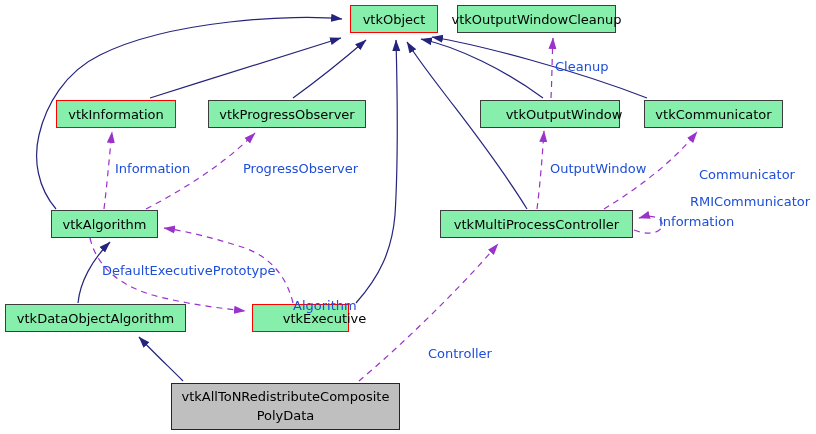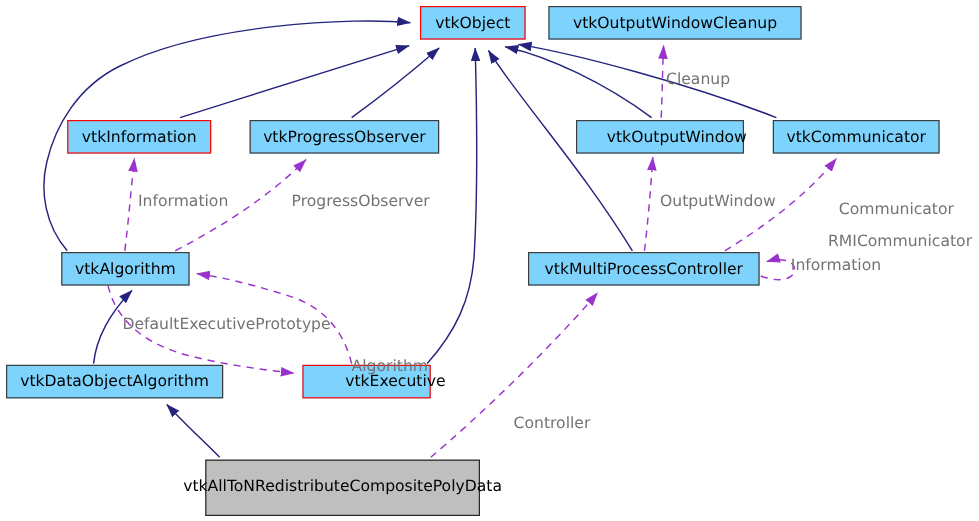--- a/index.html
+++ b/index.html
@@ -10,43 +10,43 @@
     background: #ffffff;
     font-family: "DejaVu Sans", "Liberation Sans", sans-serif;
     overflow: hidden;
   }
   #edges { position: absolute; left: 0; top: 0; width: 816px; height: 434px; }
   .edge-inherit { stroke: #24247e; stroke-width: 1.2; fill: none; }
   .edge-usage  { stroke: #9a32cc; stroke-width: 1.2; fill: none; stroke-dasharray: 6 5; }
   .node {
     position: absolute;
     box-sizing: border-box;
-    background: #7dd3fc;
+    background: #86efac;
     border: 1.5px solid #3d3d3d;
     color: #000000;
     font-size: 13px;
     display: flex;
     align-items: center;
     justify-content: center;
     text-align: center;
     white-space: nowrap;
     cursor: pointer;
   }
   .node.red { border-color: #ff0000; }
   .node.focus {
     background: #bfbfbf;
     border-color: #262626;
-    flex-direction: row;
+    flex-direction: column;
     line-height: 1.45;
     cursor: default;
   }
   .elabel {
     position: absolute;
     font-size: 13px;
-    color: #737373;
+    color: #1d4ed8;
     white-space: nowrap;
   }
 </style>
 </head>
 <body>
 
 <div id="canvas">
 
   <svg id="edges" xmlns="http://www.w3.org/2000/svg" width="816" height="434" viewBox="0 0 816 434">
     <defs>
@@ -74,37 +74,37 @@
     <path class="edge-usage" d="M537,209 C540,185 542,160 544,131" marker-end="url(#ah-usage)"></path>
     <path class="edge-usage" d="M604,209 C638,188 672,163 697,132" marker-end="url(#ah-usage)"></path>
     <path class="edge-usage" d="M634,230 C652,237 664,231 662,223 C660,216 649,215 639,218" marker-end="url(#ah-usage)"></path>
     <path class="edge-usage" d="M90,238 C97,268 122,288 160,297 C188,304 218,308 245,311" marker-end="url(#ah-usage)"></path>
     <path class="edge-usage" d="M293,303 C287,278 272,258 245,248 C220,240 192,232 164,228" marker-end="url(#ah-usage)"></path>
     <path class="edge-usage" d="M359,381 C397,349 456,293 498,244" marker-end="url(#ah-usage)"></path>
   </svg>
 
   <div class="node red" style="left:350px; top:5px; width:88px; height:28px;">vtkObject</div>
 
-  <div class="node" style="left:457px; top:5px; width:211px; height:28px;">vtkOutputWindowCleanup</div>
+  <div class="node" style="left:457px; top:5px; width:159px; height:28px;">vtkOutputWindowCleanup</div>
 
   <div class="node red" style="left:56px; top:100px; width:120px; height:28px;">vtkInformation</div>
 
   <div class="node" style="left:208px; top:100px; width:158px; height:28px;">vtkProgressObserver</div>
 
   <div class="node" style="left:480px; top:100px; width:140px; height:28px;padding-left:28px;">vtkOutputWindow</div>
 
   <div class="node" style="left:644px; top:100px; width:139px; height:28px;">vtkCommunicator</div>
 
   <div class="node" style="left:440px; top:210px; width:193px; height:28px;">vtkMultiProcessController</div>
 
   <div class="node" style="left:51px; top:210px; width:107px; height:28px;">vtkAlgorithm</div>
 
   <div class="node" style="left:5px; top:304px; width:181px; height:28px;">vtkDataObjectAlgorithm</div>
 
-  <div class="node red" style="left:252px; top:304px; width:107px; height:28px;padding-left:48px;">vtkExecutive</div>
+  <div class="node red" style="left:252px; top:304px; width:97px; height:28px;padding-left:48px;">vtkExecutive</div>
 
   <div class="node focus" style="left:171px; top:383px; width:229px; height:47px;">
     <span>vtkAllToNRedistributeComposite</span>
     <span>PolyData</span>
   </div>
 
   <span class="elabel" style="left:115px; top:161px;">Information</span>
   <span class="elabel" style="left:243px; top:161px;">ProgressObserver</span>
   <span class="elabel" style="left:555px; top:59px;">Cleanup</span>
   <span class="elabel" style="left:550px; top:161px;">OutputWindow</span>

